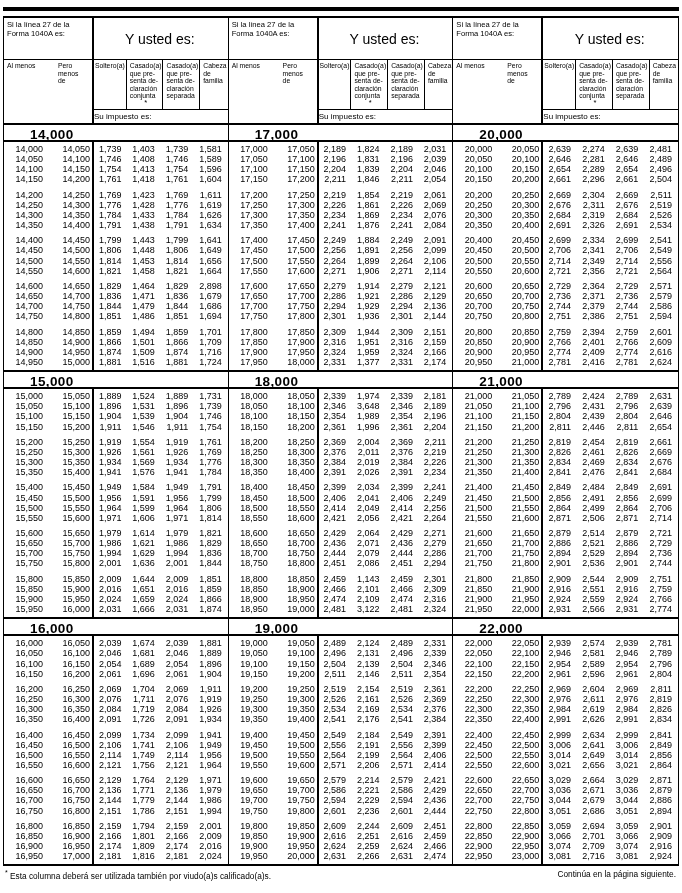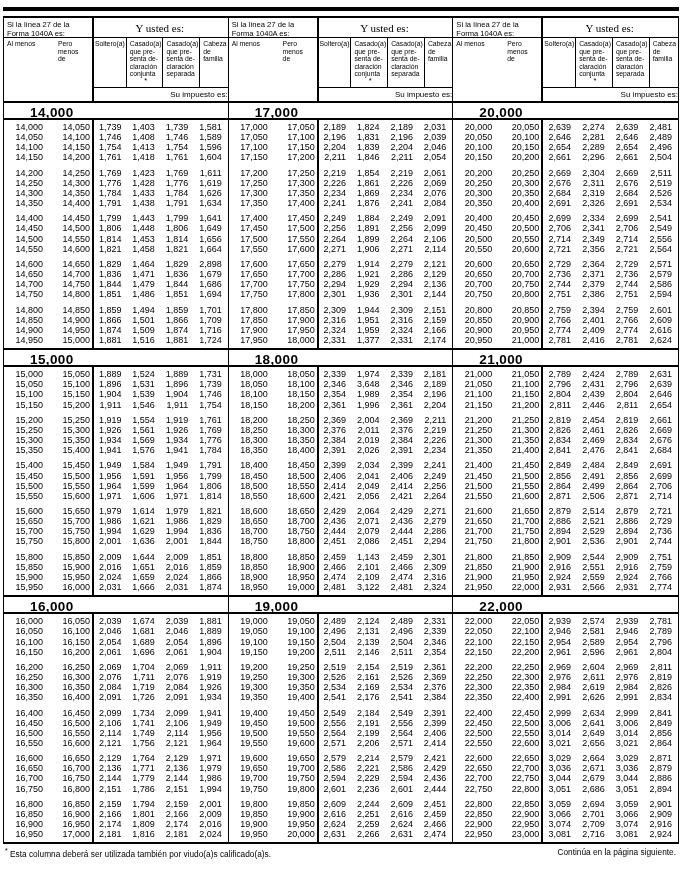--- a/index.html
+++ b/index.html
@@ -10,31 +10,31 @@
   .title-row{font-size:13.5px;font-weight:bold;padding:1px 2px 4px 2px;letter-spacing:.2px;}
   .title-cont{font-style:italic;font-weight:bold;}
   .taxtable{border:1px solid #000;border-top:2px solid #000;border-bottom:2px solid #000;}
   .groups{display:flex;align-items:stretch;}
   .group{width:33.333%;box-sizing:border-box;border-right:1px solid #000;display:flex;flex-direction:column;}
   .group:last-child{border-right:none;}
 
   
   .ghead{position:relative;}
   .ghead::before{content:'';position:absolute;left:88px;top:0;bottom:0;width:2px;background:#000;}
-  .hrow1{display:flex;border-bottom:1px solid #000;height:20px;box-sizing:border-box;}
+  .hrow1{display:flex;border-bottom:1px solid #000;height:42px;box-sizing:border-box;}
   .h-line27{width:88px;box-sizing:border-box;padding:3px 2px 0 3px;font-size:7.6px;line-height:8.6px;white-space:pre-line;}
-  .h-youare{flex:1;display:flex;align-items:center;justify-content:center;font-size:11px;font-family:Liberation Serif, serif;}
+  .h-youare{flex:1;display:flex;align-items:center;justify-content:center;font-size:14px;}
   .hrow2{display:flex;height:49px;box-sizing:border-box;}
   .h-al{width:44px;box-sizing:border-box;padding:2px 1px 0 3px;font-size:6.8px;line-height:7.6px;white-space:pre-line;}
   .h-pm{width:44px;box-sizing:border-box;padding:2px 1px 0 10px;font-size:6.8px;line-height:7.6px;white-space:pre-line;}
   .h-st{flex:1;box-sizing:border-box;border-left:1px solid #000;padding:2px 1px 0 3px;
         font-size:6.8px;line-height:7.6px;white-space:pre-line;position:relative;}
   .h-st.first{border-left:none;}
   .h-star{display:block;text-align:center;font-size:7.5px;line-height:6px;}
-  .hrow3{margin-left:90px;border-top:1px solid #000;text-align:right;font-size:8px;
+  .hrow3{margin-left:90px;border-top:1px solid #000;text-align:left;font-size:8px;
          padding:2px 0 2px 0;height:14px;box-sizing:border-box;}
 
   
   .sec-title{border-top:2px solid #000;border-bottom:2px solid #000;height:19px;box-sizing:border-box;
              font-weight:bold;font-size:13.5px;padding:2px 0 0 26px;letter-spacing:.4px;}
   .sec-body{position:relative;padding:2px 0 3px 0;}
   .sec-body::before{content:'';position:absolute;left:88px;top:0;bottom:0;width:2px;background:#000;}
   .blk{margin-top:5px;}
   .blk:first-child{margin-top:0;}
   .row{display:flex;line-height:10.15px;font-size:9px;}

